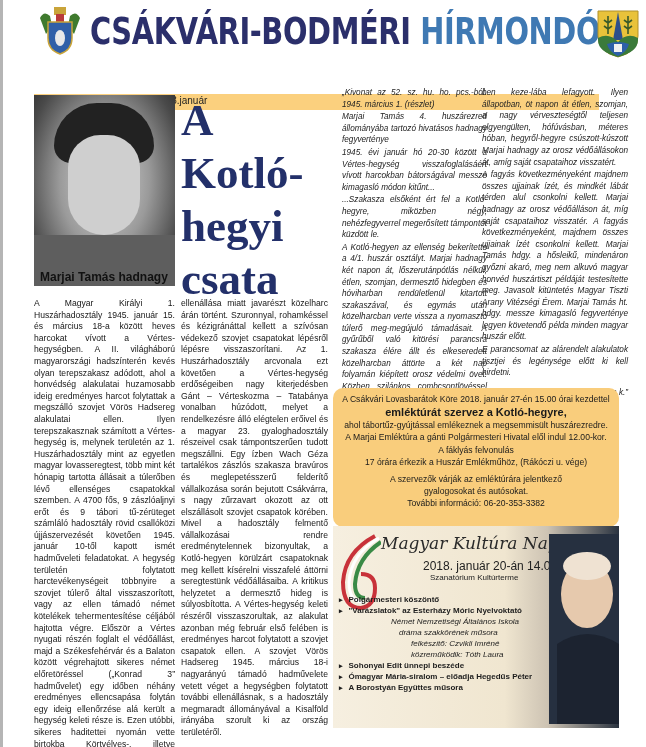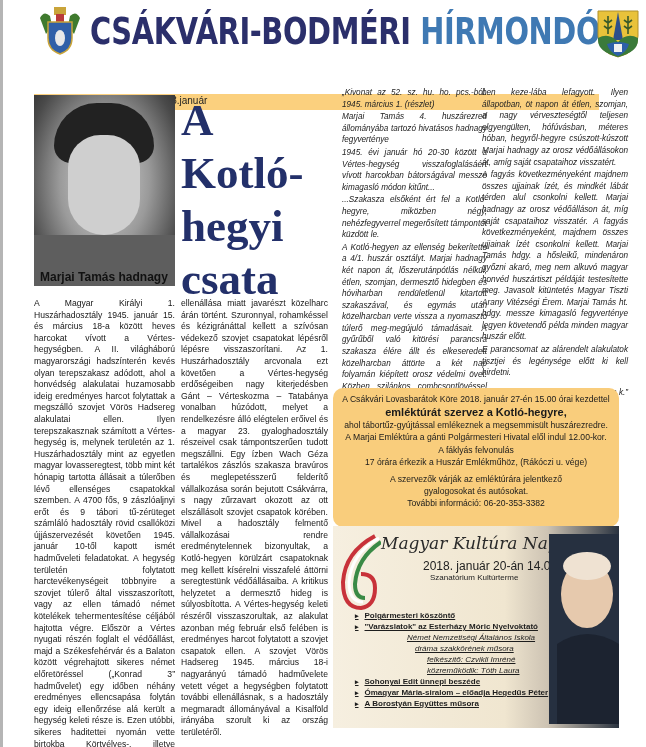--- a/index.html
+++ b/index.html
@@ -35,21 +35,21 @@
   .ybox{position:absolute;left:333px;top:388px;width:286px;height:139px;background:#f9cd7c;border-radius:10px;text-align:center;font-size:8.6px;line-height:12.2px;color:#1a1a1a;padding-top:5px;box-sizing:border-box;}
   .ybox .big{font-weight:bold;font-size:11px;line-height:14px;}
   .ybox .gap{height:5px;}
   
   .poster{position:absolute;left:333px;top:526px;width:286px;height:202px;background:linear-gradient(90deg,#f6efe0 0%,#f0e6d0 60%,#cdc3b3 75%,#2a3340 100%);overflow:hidden;}
   .poster .ribbon{position:absolute;left:2px;top:6px;width:46px;height:82px;}
   .poster .mk{position:absolute;left:48px;top:7px;font-family:"DejaVu Serif",serif;font-style:italic;font-size:17px;color:#2a2a2a;}
   .poster .date{position:absolute;left:90px;top:33px;font-size:12px;color:#222;}
   .poster .venue{position:absolute;left:97px;top:47px;font-size:8px;color:#222;}
   .poster .portrait{position:absolute;left:216px;top:8px;width:70px;height:190px;}
-  .poster ul{position:absolute;left:6px;top:68px;margin:16px;padding:0;list-style:none;font-size:8px;line-height:11px;color:#1d1d1d;width:230px;text-decoration:underline;}
+  .poster ul{position:absolute;left:6px;top:68px;margin:0;padding:0;list-style:none;font-size:8px;line-height:11px;color:#1d1d1d;width:230px;}
   .poster li.b{font-weight:bold;}
   .poster li.b:before{content:"\25B8";margin-right:6px;font-size:7px;}
   .poster li.sub{font-style:italic;}
 </style>
 </head>
 <body>
 
 <div class="leftedge"></div>
 
 <header class="masthead">

